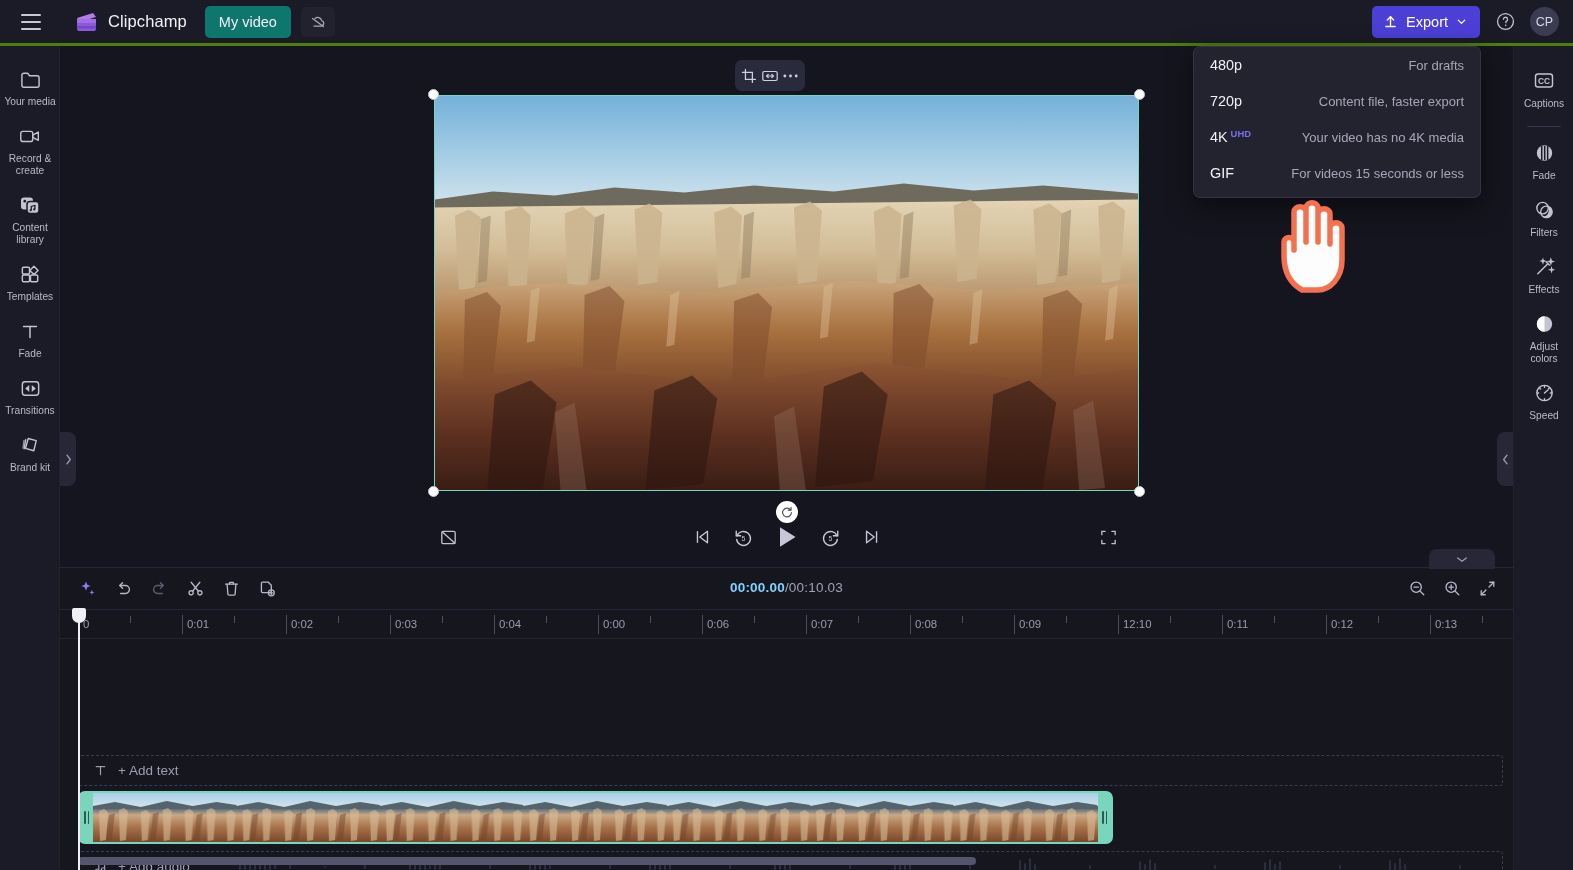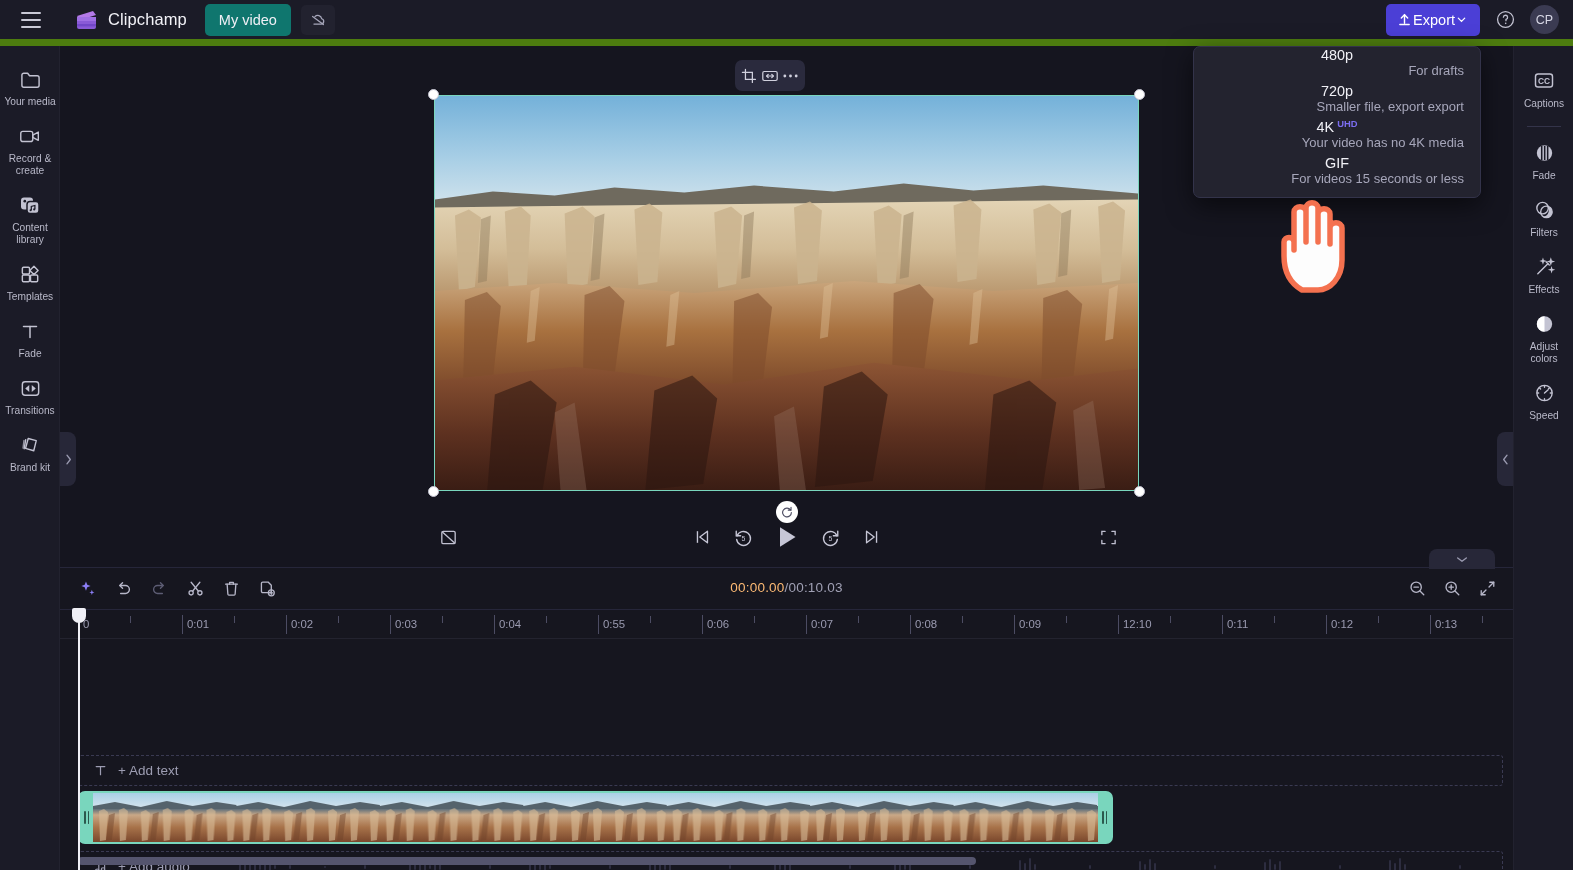--- a/index.html
+++ b/index.html
@@ -10,21 +10,21 @@
     overflow: hidden;
     color: #e6e6ee;
   }
   #app { position: relative; width: 1573px; height: 870px; }
 
   
   .topbar {
     position: absolute; top: 0; left: 0; width: 1573px; height: 46px;
     background: #1b1b27;
     display: flex; align-items: center;
-    border-bottom: 7px solid #4d7c0f;
+    border-bottom: 3px solid #4d7c0f;
     z-index: 40;
   }
   .hamburger { width: 34px; height: 30px; margin-left: 14px; display: flex;
     flex-direction: column; justify-content: center; align-items: center; gap: 5px;
     cursor: pointer; border-radius: 4px; }
   .hamburger span { display: block; width: 20px; height: 2px; background: #c9c9d6; border-radius: 2px; }
 
   .brand { display: flex; align-items: center; gap: 9px; margin-left: 26px; }
   .brand-logo { width: 25px; height: 22px; position: relative; }
   .brand-name { font-size: 16.5px; color: #f2f2f7; letter-spacing: .1px; }
@@ -35,21 +35,21 @@
     display: flex; align-items: center; font-size: 14.5px; color: #f0f0f6;
     cursor: pointer;
   }
   .cloud-btn { margin-left: 10px; width: 34px; height: 30px; border-radius: 5px;
     display: flex; align-items: center; justify-content: center; cursor: pointer;
     background: #22222f; }
 
   .topbar-right { margin-left: auto; display: flex; align-items: center; gap: 12px; padding-right: 14px; }
   .export-btn {
     height: 32px; padding: 0 13px 0 11px; background: #4b3fd6; border-radius: 5px;
-    display: flex; align-items: center; gap: 1px; cursor: pointer;
+    display: flex; align-items: center; gap: 8px; cursor: pointer;
     font-size: 14.5px; color: #fff;
   }
   .help-btn { width: 26px; height: 26px; cursor: pointer; display:flex; align-items:center; justify-content:center;}
   .avatar { width: 29px; height: 29px; border-radius: 50%; background: #3b3b52;
     display: flex; align-items: center; justify-content: center;
     font-size: 12.5px; color: #d6d6e4; cursor: pointer; }
 
   
   .left-rail {
     position: absolute; top: 46px; left: 0; width: 60px; height: 824px;
@@ -123,21 +123,21 @@
     position: absolute; top: 567px; left: 60px; width: 1453px; height: 303px;
     background: #16161f; border-top: 1px solid #26263a;
   }
   .tl-toolbar { position: relative; height: 41px; }
   .tl-tools { position: absolute; left: 14px; top: 0; height: 41px;
     display: flex; align-items: center; gap: 10px; }
   .tl-tools > div { width: 26px; height: 26px; display: flex; align-items: center;
     justify-content: center; cursor: pointer; border-radius: 4px; }
   .tl-time { position: absolute; left: 50%; transform: translateX(-50%); top: 12px;
     font-size: 13.5px; letter-spacing: .2px; }
-  .tl-time b { color: #fdba74; font-weight: 400; }
+  .tl-time b { color: #7dd3fc; font-weight: 700; }
   .tl-time span { color: #a0a0b4; }
   .tl-zoom { position: absolute; right: 16px; top: 0; height: 41px;
     display: flex; align-items: center; gap: 16px; }
   .tl-zoom > div { cursor: pointer; display:flex; align-items:center; justify-content:center;}
 
   .ruler { position: relative; height: 30px; border-top: 1px solid #26263a;
     border-bottom: 1px solid #23232f; }
   .rmark { position: absolute; top: 5px; height: 20px; }
   .rmark .bar { position: absolute; left: 0; top: 0; width: 1px; height: 19px; background: #4c4c63; }
   .rmark .txt { position: absolute; left: 5px; top: 3px; font-size: 11.4px; color: #9a9ab0; }
@@ -182,21 +182,21 @@
   .dropdown {
     position: absolute; top: 46px; left: 1193px; width: 288px;
     background: #23232f; border: 1px solid #33334a; border-radius: 7px;
     z-index: 60; box-shadow: 0 8px 26px rgba(0,0,0,.55);
     padding-bottom: 6px;
   }
   .dd-head { padding: 14px 16px 13px; border-bottom: 1px solid #33334a; }
   .dd-title { font-size: 14.6px; color: #f0f0f6; margin-bottom: 5px; }
   .dd-sub { font-size: 13px; color: #a6a6ba; }
   .dd-item { height: 36px; margin: 0 3px; padding: 0 13px; display: flex;
-    align-items: center; border-radius: 5px; cursor: pointer; flex-direction: column; }
+    align-items: center; border-radius: 5px; cursor: pointer; }
   .dd-item.sel { background: #3a3a4e; }
   .dd-left { display: flex; align-items: flex-start; gap: 3px; font-size: 14.4px; color: #f0f0f6; }
   .dd-badge { font-size: 9.4px; font-weight: 700; color: #7b6df0; margin-top: -1px; }
   .dd-right { margin-left: auto; font-size: 13px; color: #a6a6ba; }
 
   .cursor-hand { position: absolute; left: 1272px; top: 194px; z-index: 80;
     pointer-events: none; }
 
   svg { display: block; }
 </style>
@@ -688,21 +688,21 @@
           <span class="txt">0:03</span>
         </div>
       <div class="rtick" style="left:382px"></div>
       <div class="rmark" style="left:434px">
           <span class="bar"></span>
           <span class="txt">0:04</span>
         </div>
       <div class="rtick" style="left:486px"></div>
       <div class="rmark" style="left:538px">
           <span class="bar"></span>
-          <span class="txt">0:55</span>
+          <span class="txt">0:00</span>
         </div>
       <div class="rtick" style="left:590px"></div>
       <div class="rmark" style="left:642px">
           <span class="bar"></span>
           <span class="txt">0:06</span>
         </div>
       <div class="rtick" style="left:694px"></div>
       <div class="rmark" style="left:746px">
           <span class="bar"></span>
           <span class="txt">0:07</span>
@@ -887,21 +887,21 @@
       <div class="dd-left">
           <span>480p</span>
         </div>
       <div class="dd-right">For drafts</div>
     </div>
 
     <div class="dd-item">
       <div class="dd-left">
           <span>720p</span>
         </div>
-      <div class="dd-right">Smaller file, export export</div>
+      <div class="dd-right">Content file, faster export</div>
     </div>
 
 
     <div class="dd-item">
       <div class="dd-left">
         <span>4K</span>
         <span class="dd-badge">UHD</span>
       </div>
       <div class="dd-right">Your video has no 4K media</div>
     </div>

